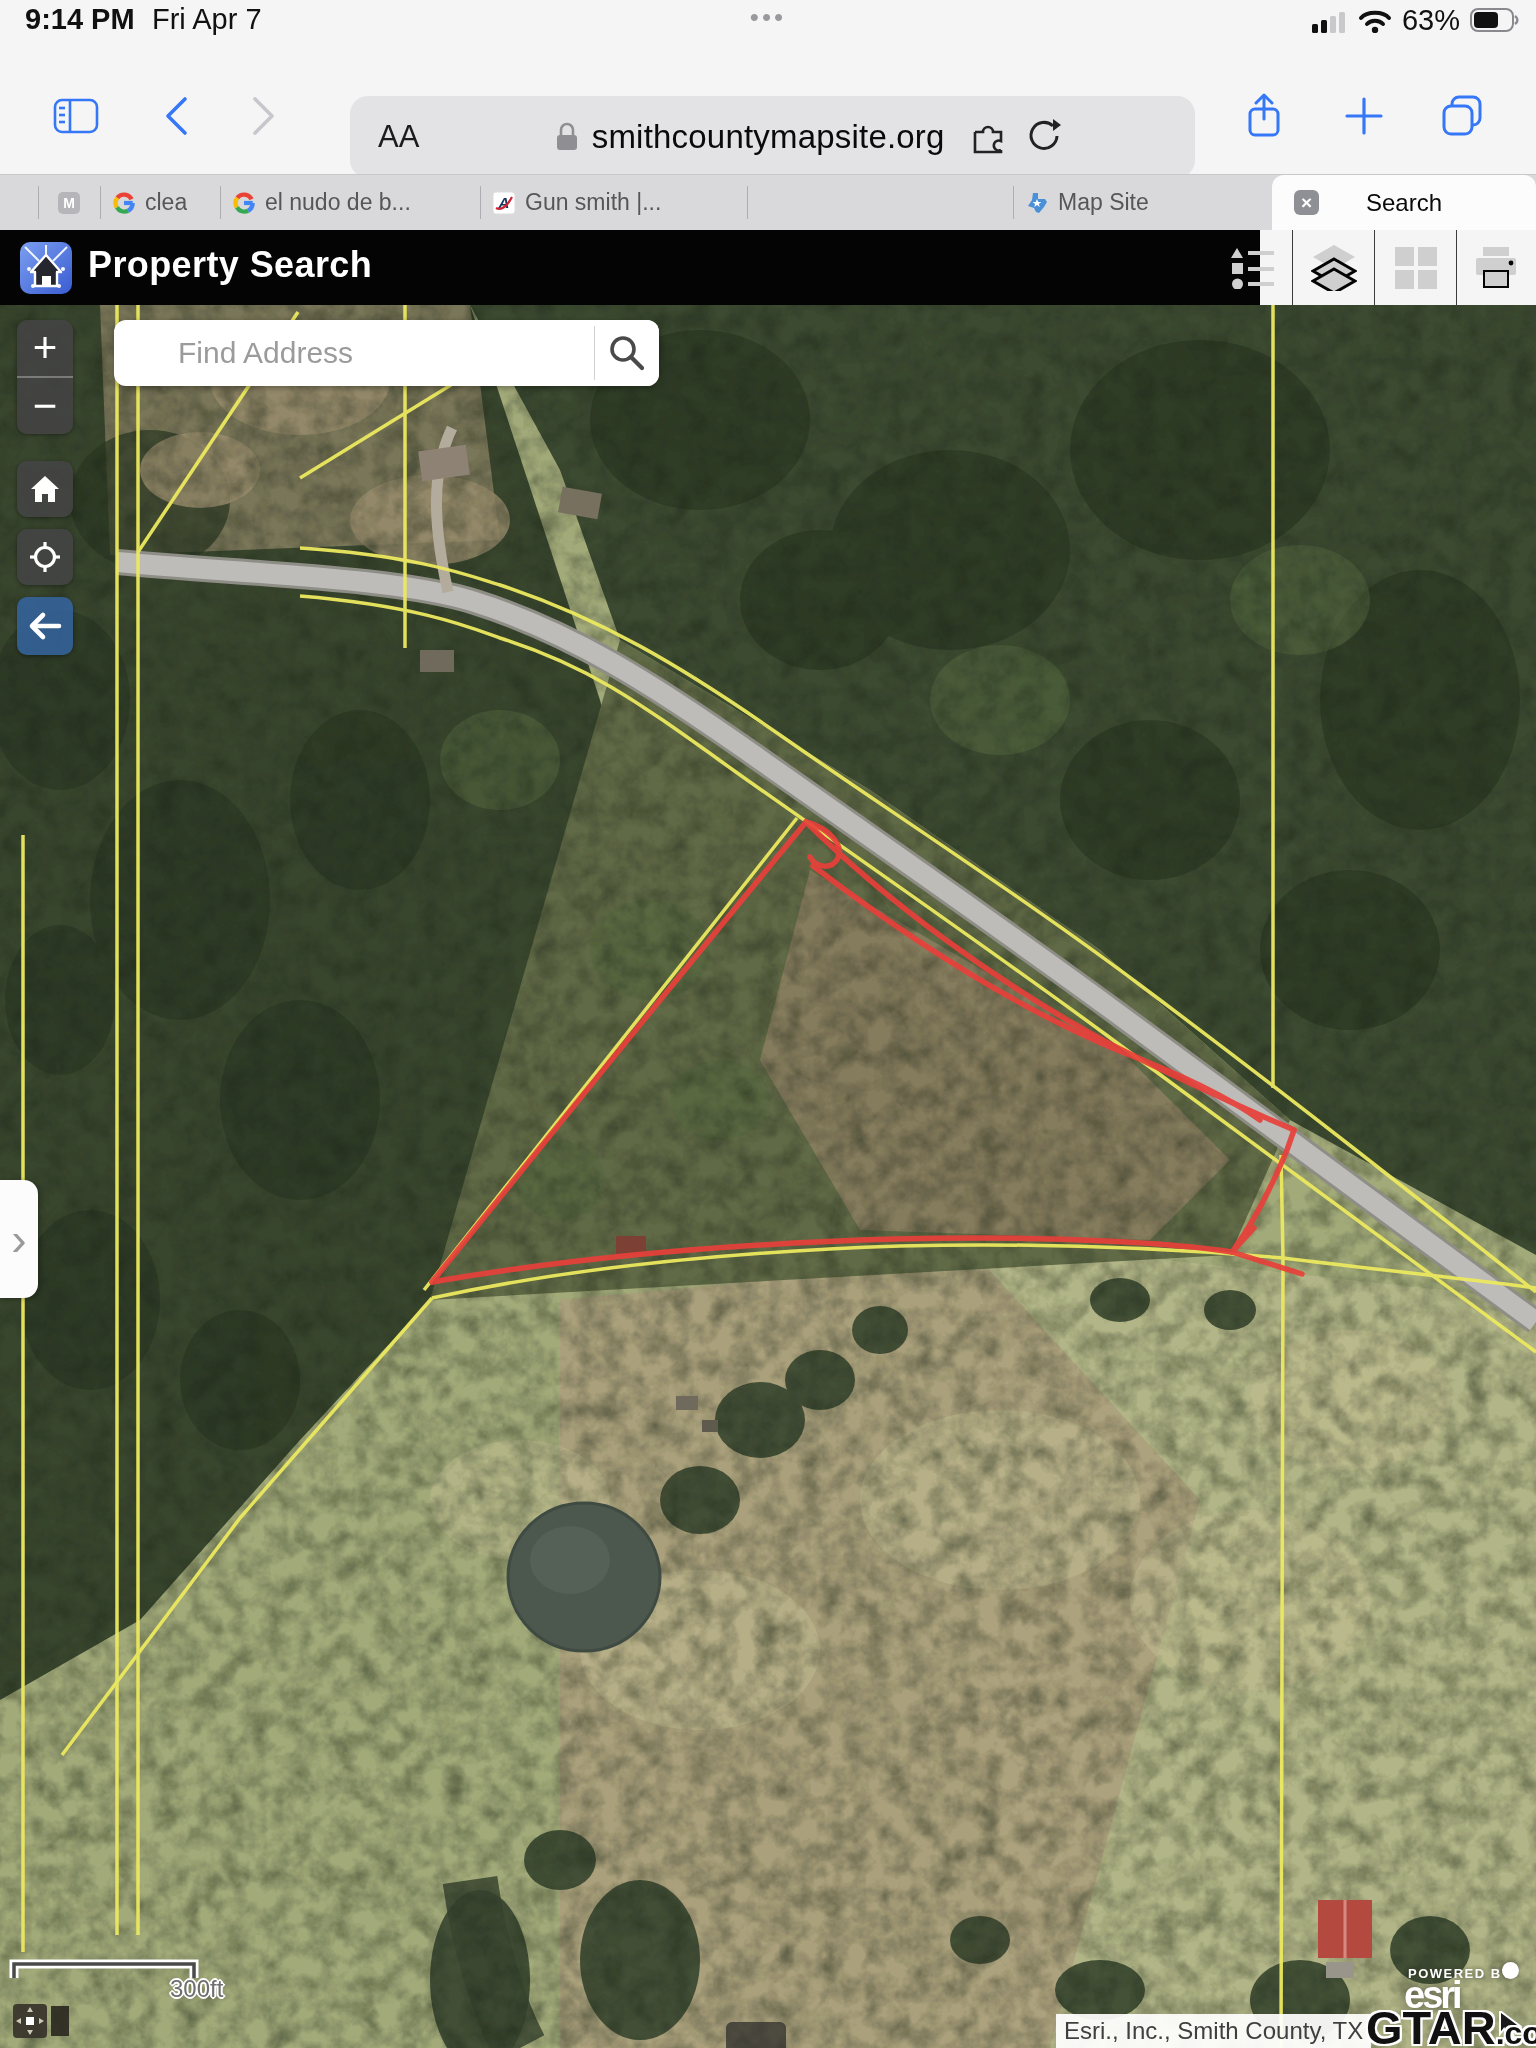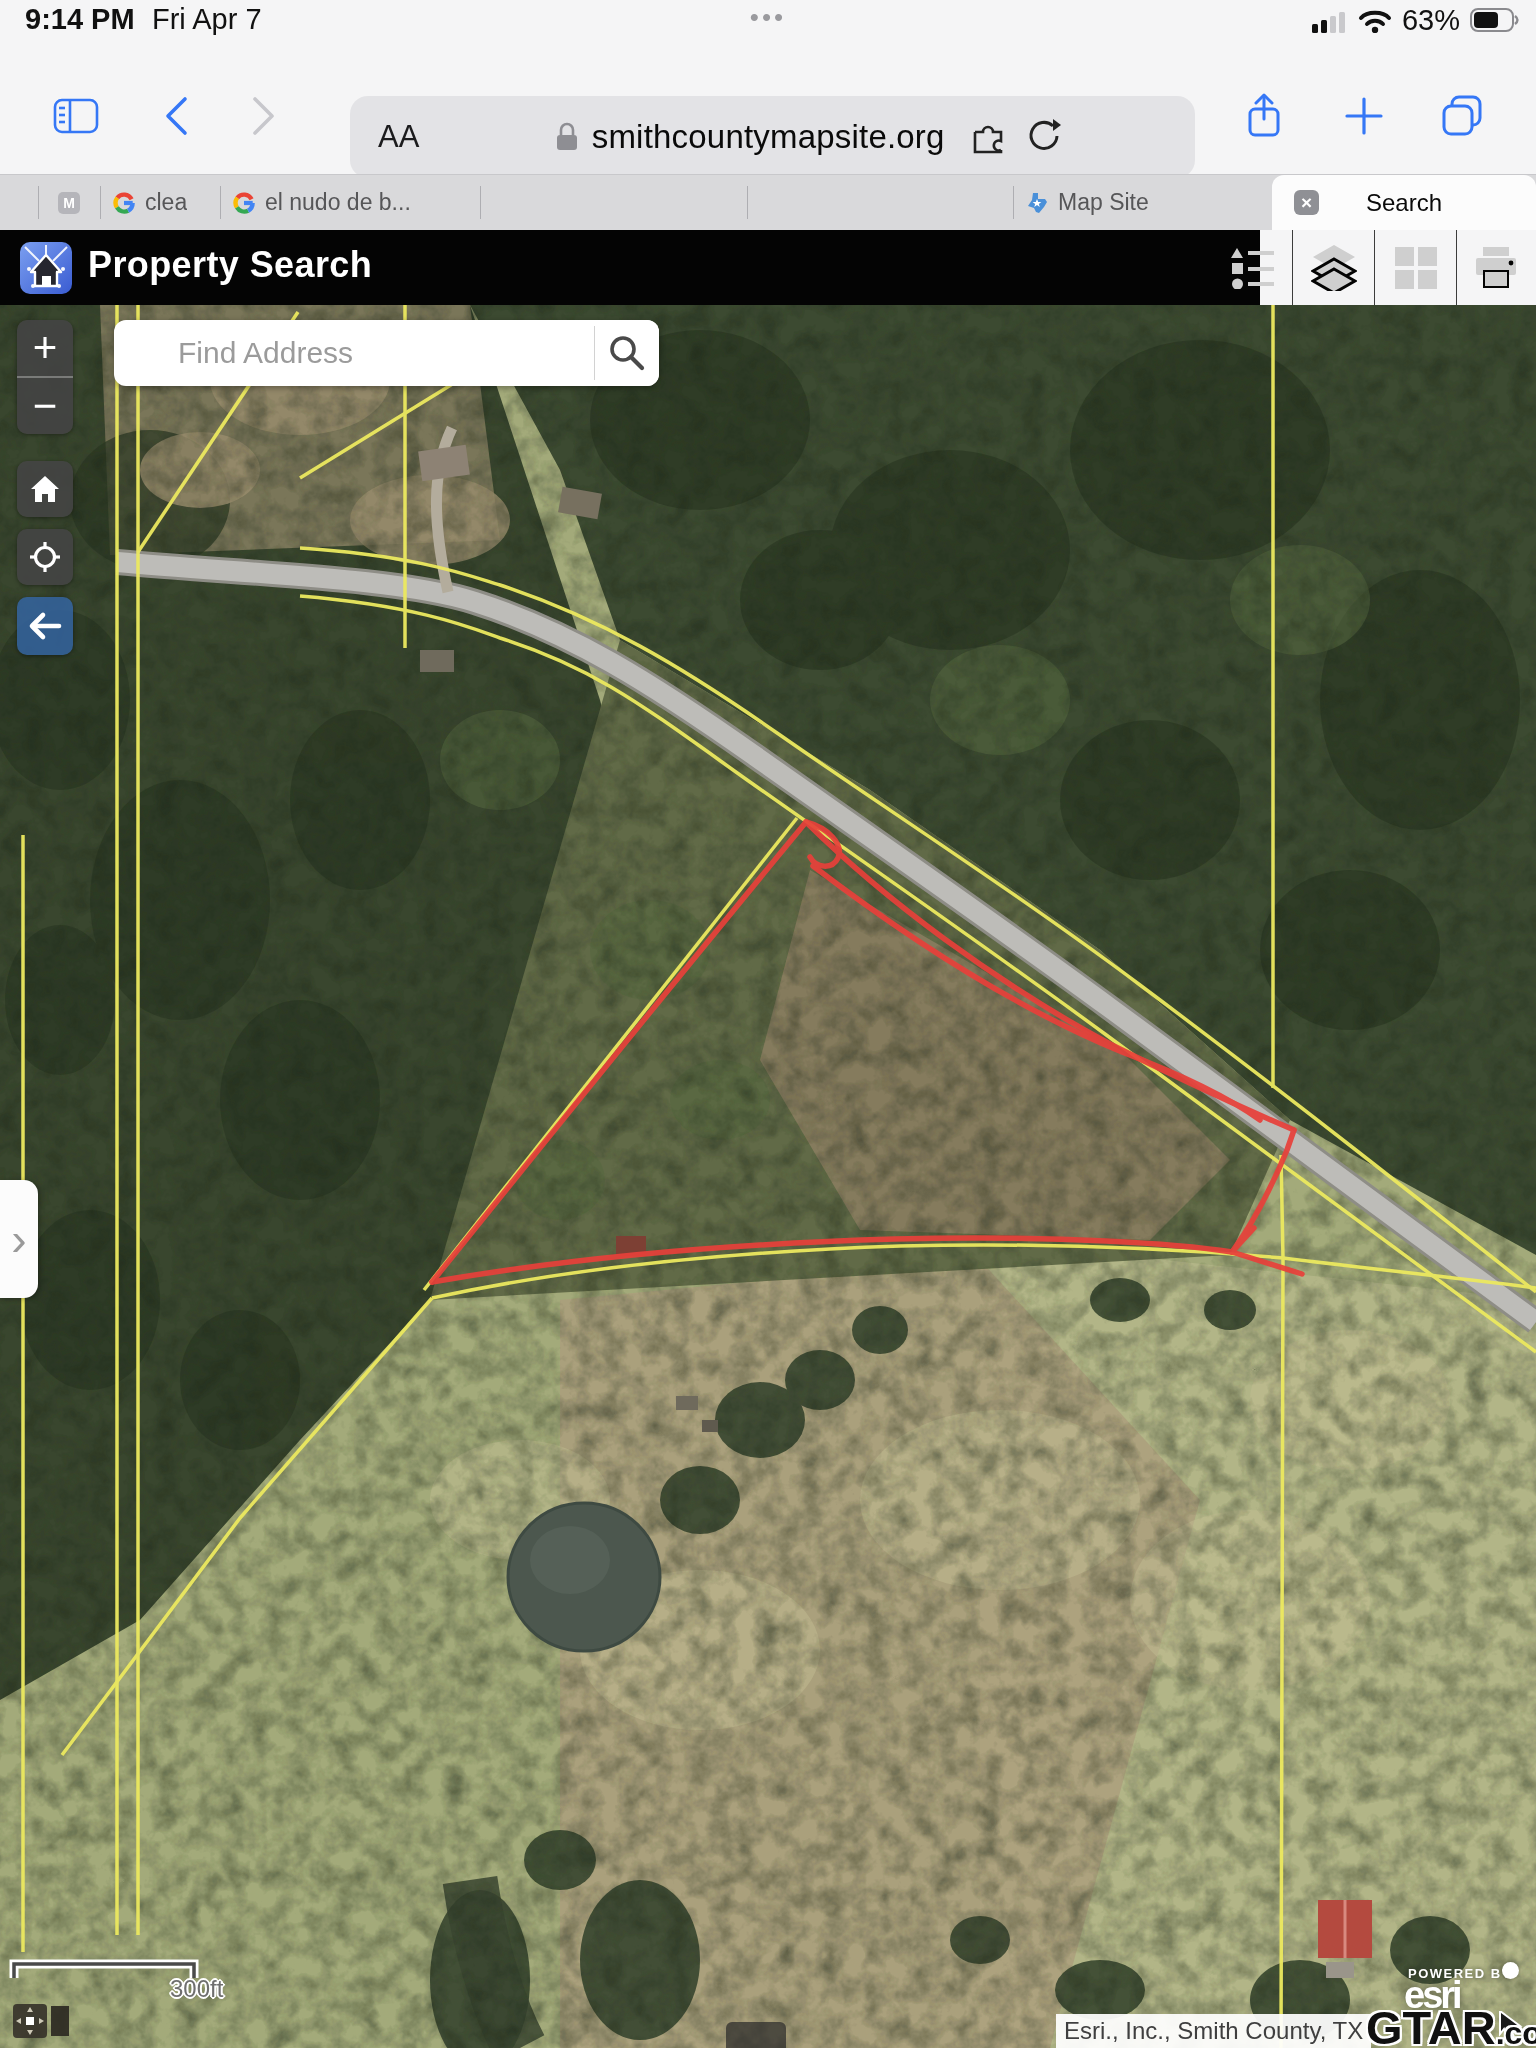--- a/index.html
+++ b/index.html
@@ -215,20 +215,26 @@
           <use href="#g-icon"></use>
         </svg>
       <span class="tab-title">clea</span>
     </div>
     <div class="tab" style="left:220px;width:260px">
       <svg class="fav">
           <use href="#g-icon"></use>
         </svg>
       <span class="tab-title">el nudo de b...</span>
     </div>
+    <div class="tab" style="left:480px;width:267px">
+      <svg class="fav">
+          <use href="#academy-icon"></use>
+        </svg>
+      <span class="tab-title">Gun smith |...</span>
+    </div>
     <div class="tab" style="left:1013px;width:259px">
       <svg class="fav">
           <use href="#texas-icon"></use>
         </svg>
       <span class="tab-title">Map Site</span>
     </div>
     <div class="vsep" style="left:38px"></div>
     <div class="vsep" style="left:100px"></div>
     <div class="vsep" style="left:220px"></div>
     <div class="vsep" style="left:480px"></div>

